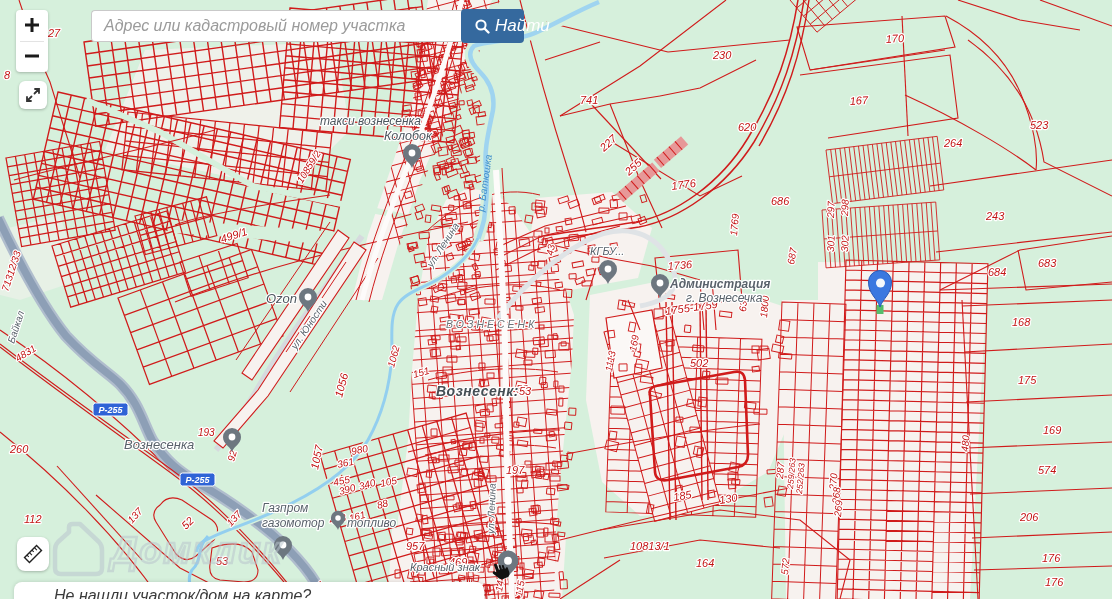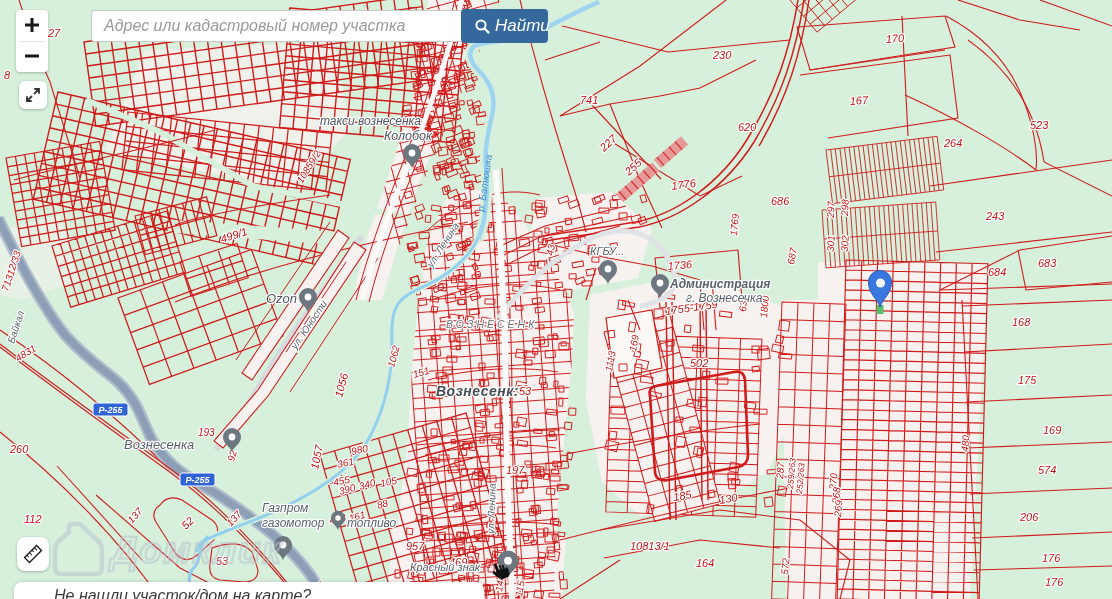--- a/index.html
+++ b/index.html
@@ -3,21 +3,21 @@
 html,body{margin:0;padding:0;width:1112px;height:599px;overflow:hidden;font-family:"Liberation Sans",sans-serif;}
 #map{position:relative;width:1112px;height:599px;font-style:italic;}
 #map svg{position:absolute;left:0;top:0;}
 .btn{position:absolute;background:#fff;border-radius:4px;box-shadow:0 1px 3px rgba(0,0,0,0.25);}
 #zoomctl{left:16px;top:10px;width:32px;height:62px;}
 #zoomctl .sep{position:absolute;left:4px;top:31px;width:24px;height:1px;background:#e3e3e3;}
 #fullscr{left:19px;top:81px;width:28px;height:28px;border-radius:6px;}
 #ruler{left:17px;top:537px;width:32px;height:34px;border-radius:8px;}
 #search{position:absolute;left:62px;top:10px;width:411px;height:32px;background:#fff;border:1px solid #c9c9c9;border-right:none;border-radius:4px 0 0 4px;box-sizing:border-box;margin-left:29px;}
 #search span{position:absolute;left:12px;top:6px;font-size:16px;color:#9b9b9b;white-space:nowrap;}
-#findbtn{position:absolute;left:461px;top:9px;width:87px;height:34px;background:#35699e;border-radius:4px;color:#fff;}
+#findbtn{position:absolute;left:461px;top:9px;width:63px;height:34px;background:#35699e;border-radius:4px;color:#fff;}
 #findbtn span{position:absolute;left:34px;top:7px;font-size:17px;}
 #bottombar{position:absolute;left:14px;top:582px;width:470px;height:24px;background:#fff;border-radius:8px 8px 0 0;box-shadow:0 0 4px rgba(0,0,0,0.15);}
 #bottombar span{position:absolute;left:40px;top:5px;font-size:16px;color:#3a3a3a;white-space:nowrap;}
 </style></head>
 <body>
 <div id="map">
 <svg width="1112" height="599" viewBox="0 0 1112 599" font-family="Liberation Sans, sans-serif">
       <rect width="1112" height="599" fill="#d6f0dc"></rect>
       <defs>
         <clipPath id="cpband">

